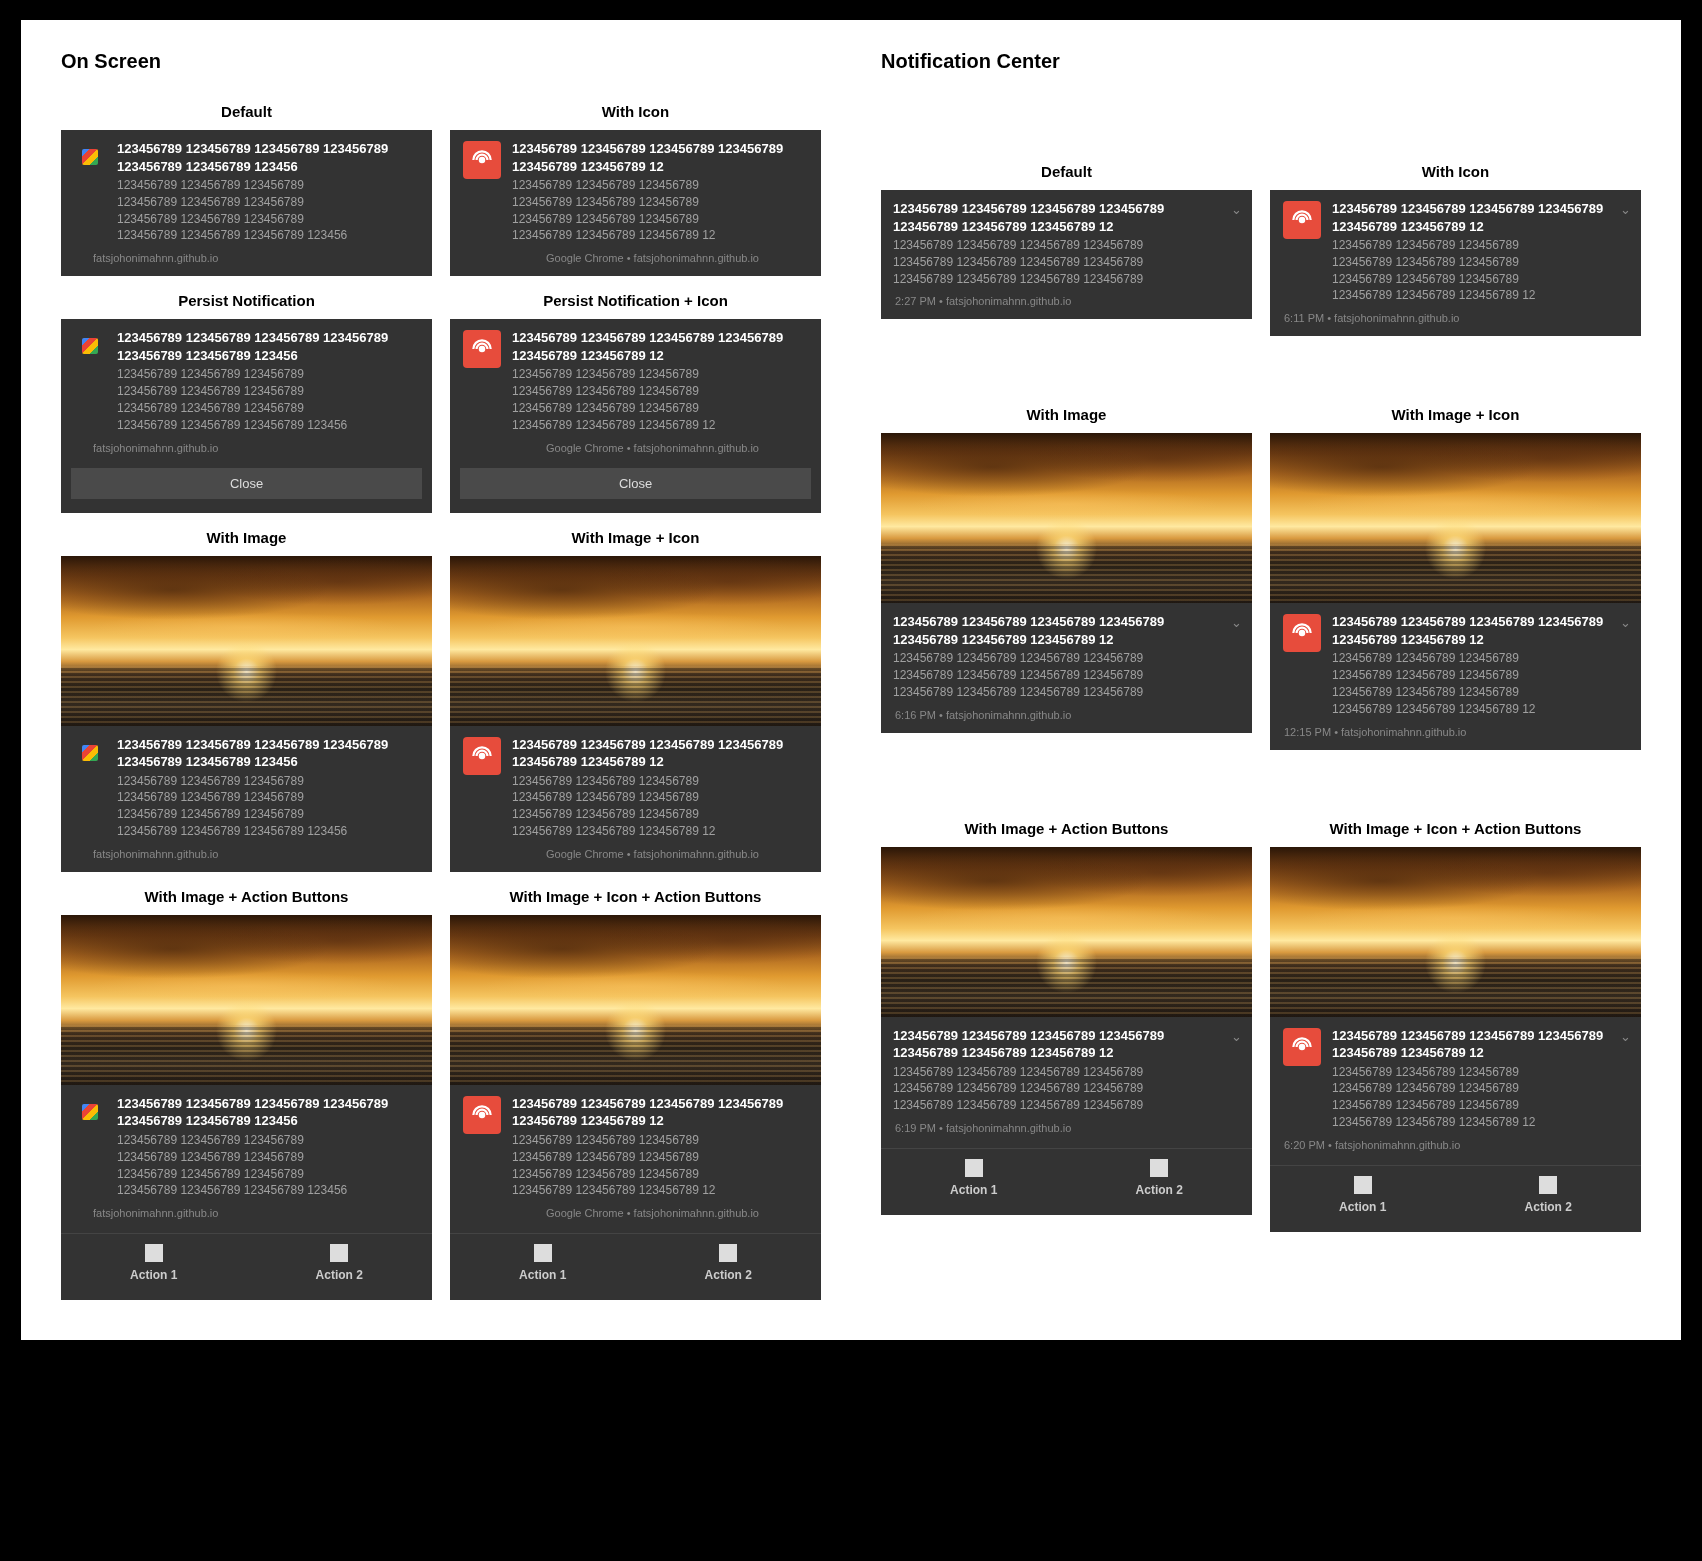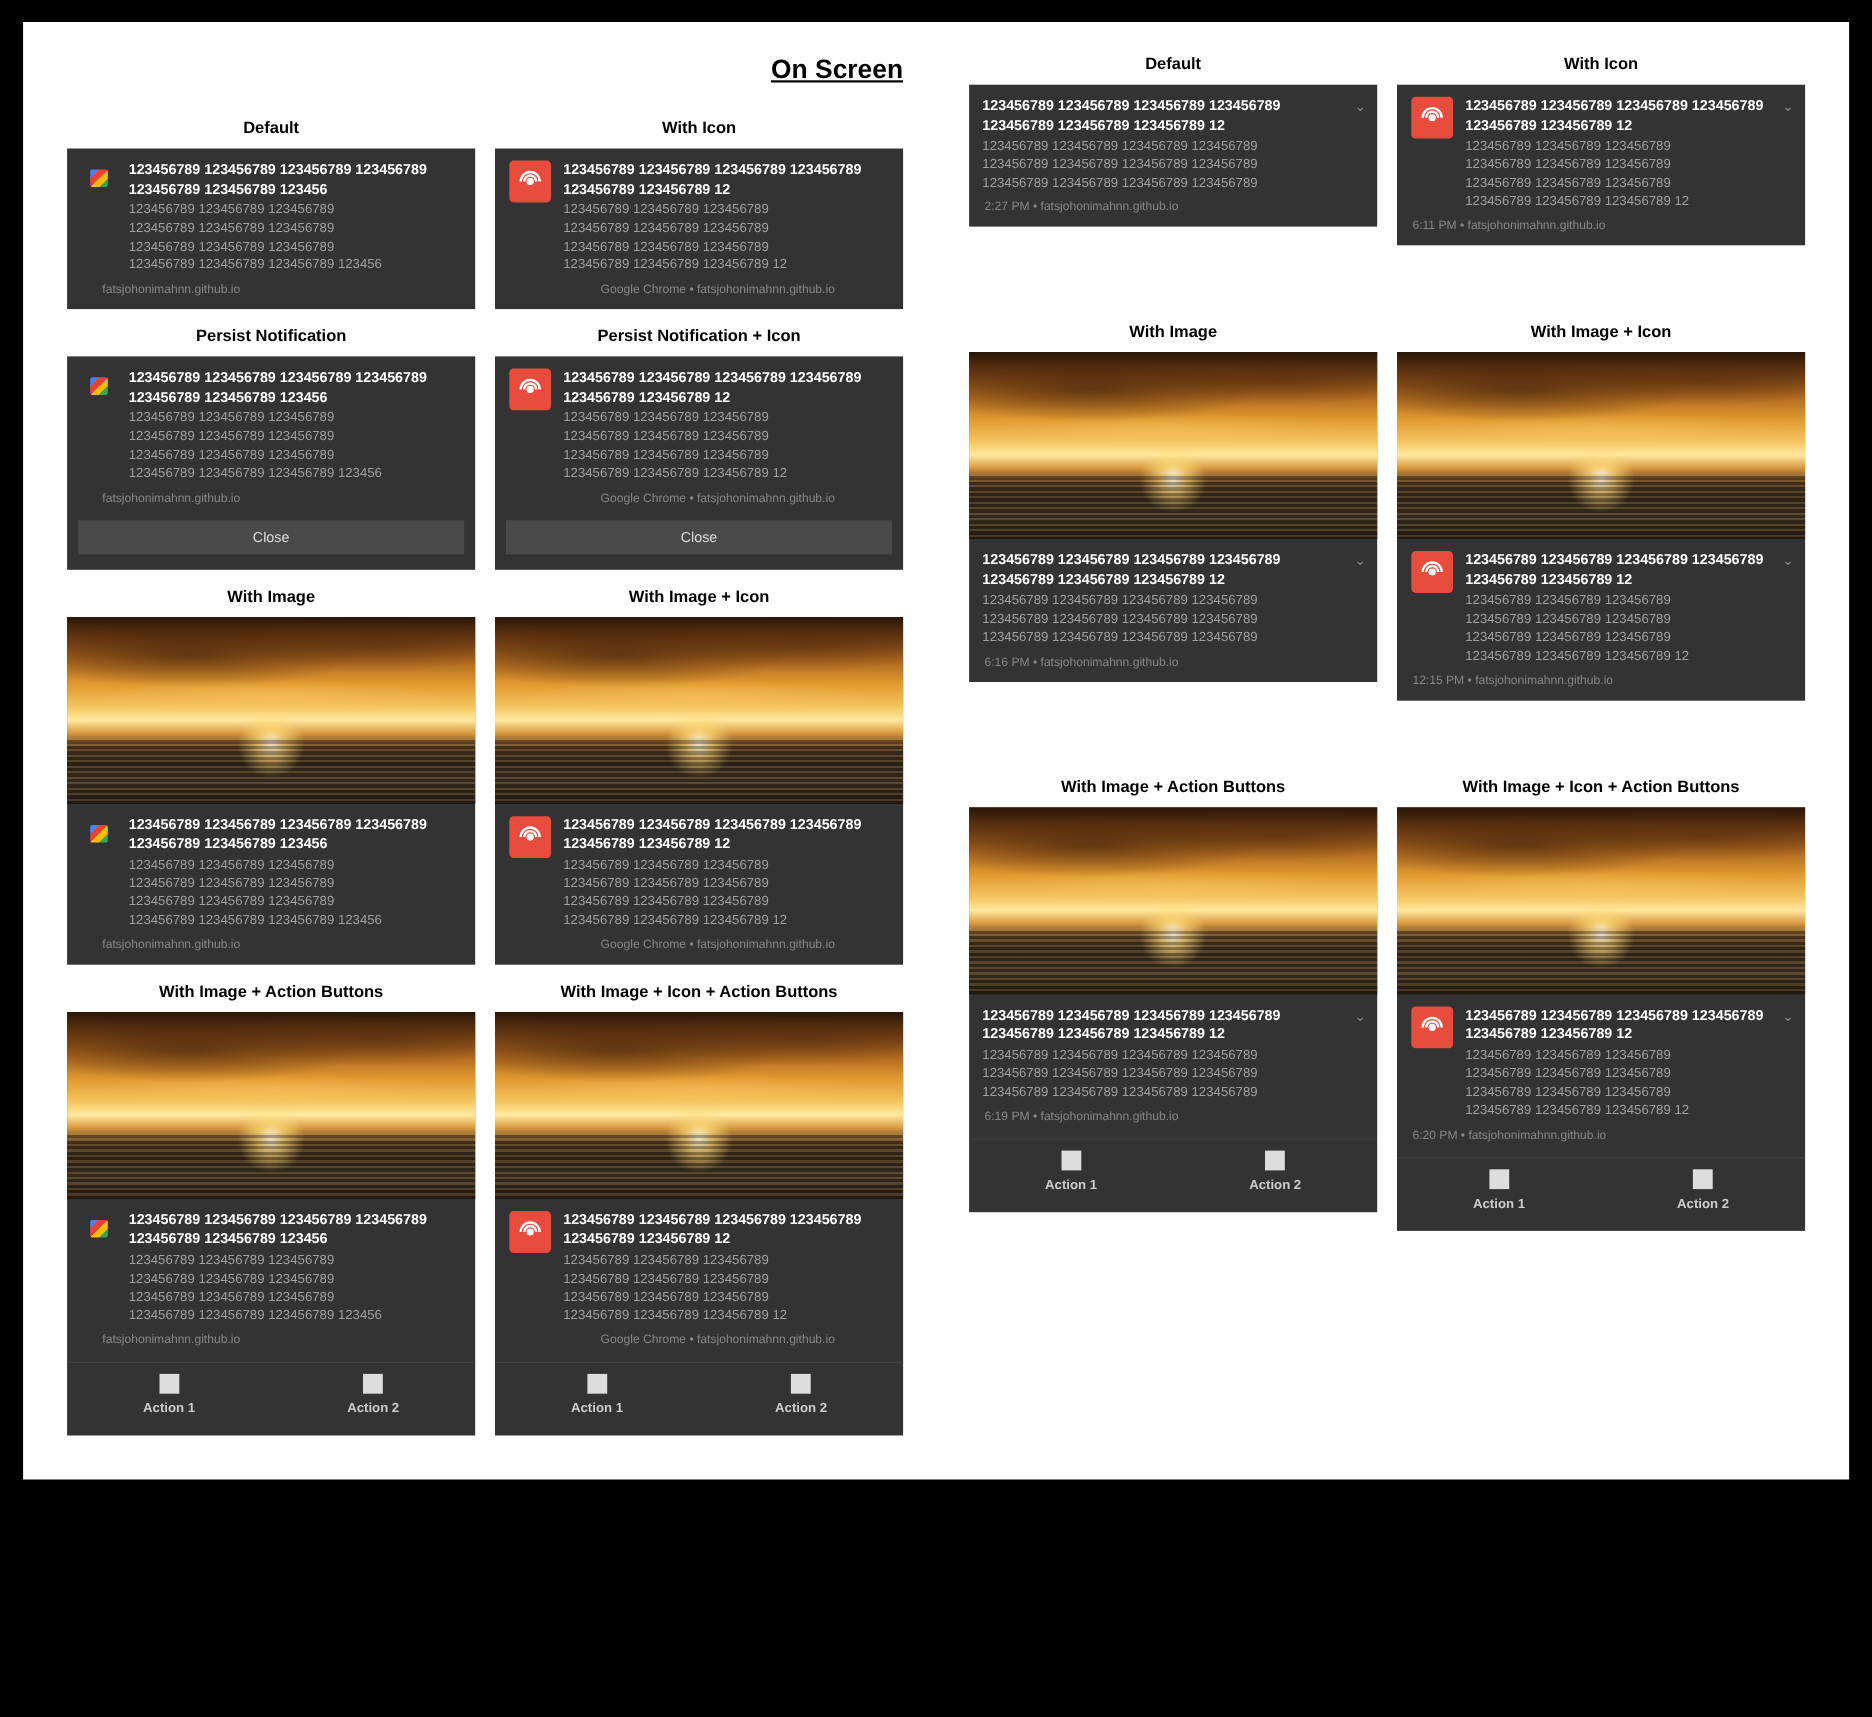--- a/index.html
+++ b/index.html
@@ -13,26 +13,25 @@
     width: 1660px;
     margin: 0 auto;
     padding: 30px 40px 40px;
   }
   .cols {
     display: flex;
     gap: 60px;
   }
   .col { flex: 1; }
   .col-title {
-    text-align: right;
-    font-size: 24px;
+    text-align: left;
+    font-size: 20px;
     font-weight: 700;
     color: #000;
     margin-bottom: 30px;
-    text-decoration: underline;
   }
   .col.nc .col-title { margin-bottom: 90px; }
   .grid2 {
     display: grid;
     grid-template-columns: 1fr 1fr;
     gap: 16px 18px;
   }
   .col.nc .grid2 { row-gap: 70px; }
   .cell {}
   .cell-label {
@@ -356,20 +355,21 @@
               <div class="action"><span class="a-icon"></span><span class="a-label">Action 1</span></div>
               <div class="action"><span class="a-icon"></span><span class="a-label">Action 2</span></div>
             </div>
           </div>
         </div>
 
       </div>
     </div>
 
     <div class="col nc">
+      <h2 class="col-title">Notification Center</h2>
       <div class="grid2">
 
         <div class="cell">
           <div class="cell-label">Default</div>
           <div class="toast nc-toast">
             <span class="chevron top">⌄</span>
             <div class="content">
               <div class="txt">
                 <div class="title">123456789 123456789 123456789 123456789 123456789 123456789 123456789 12</div>
                 <div class="body">123456789 123456789 123456789 123456789

